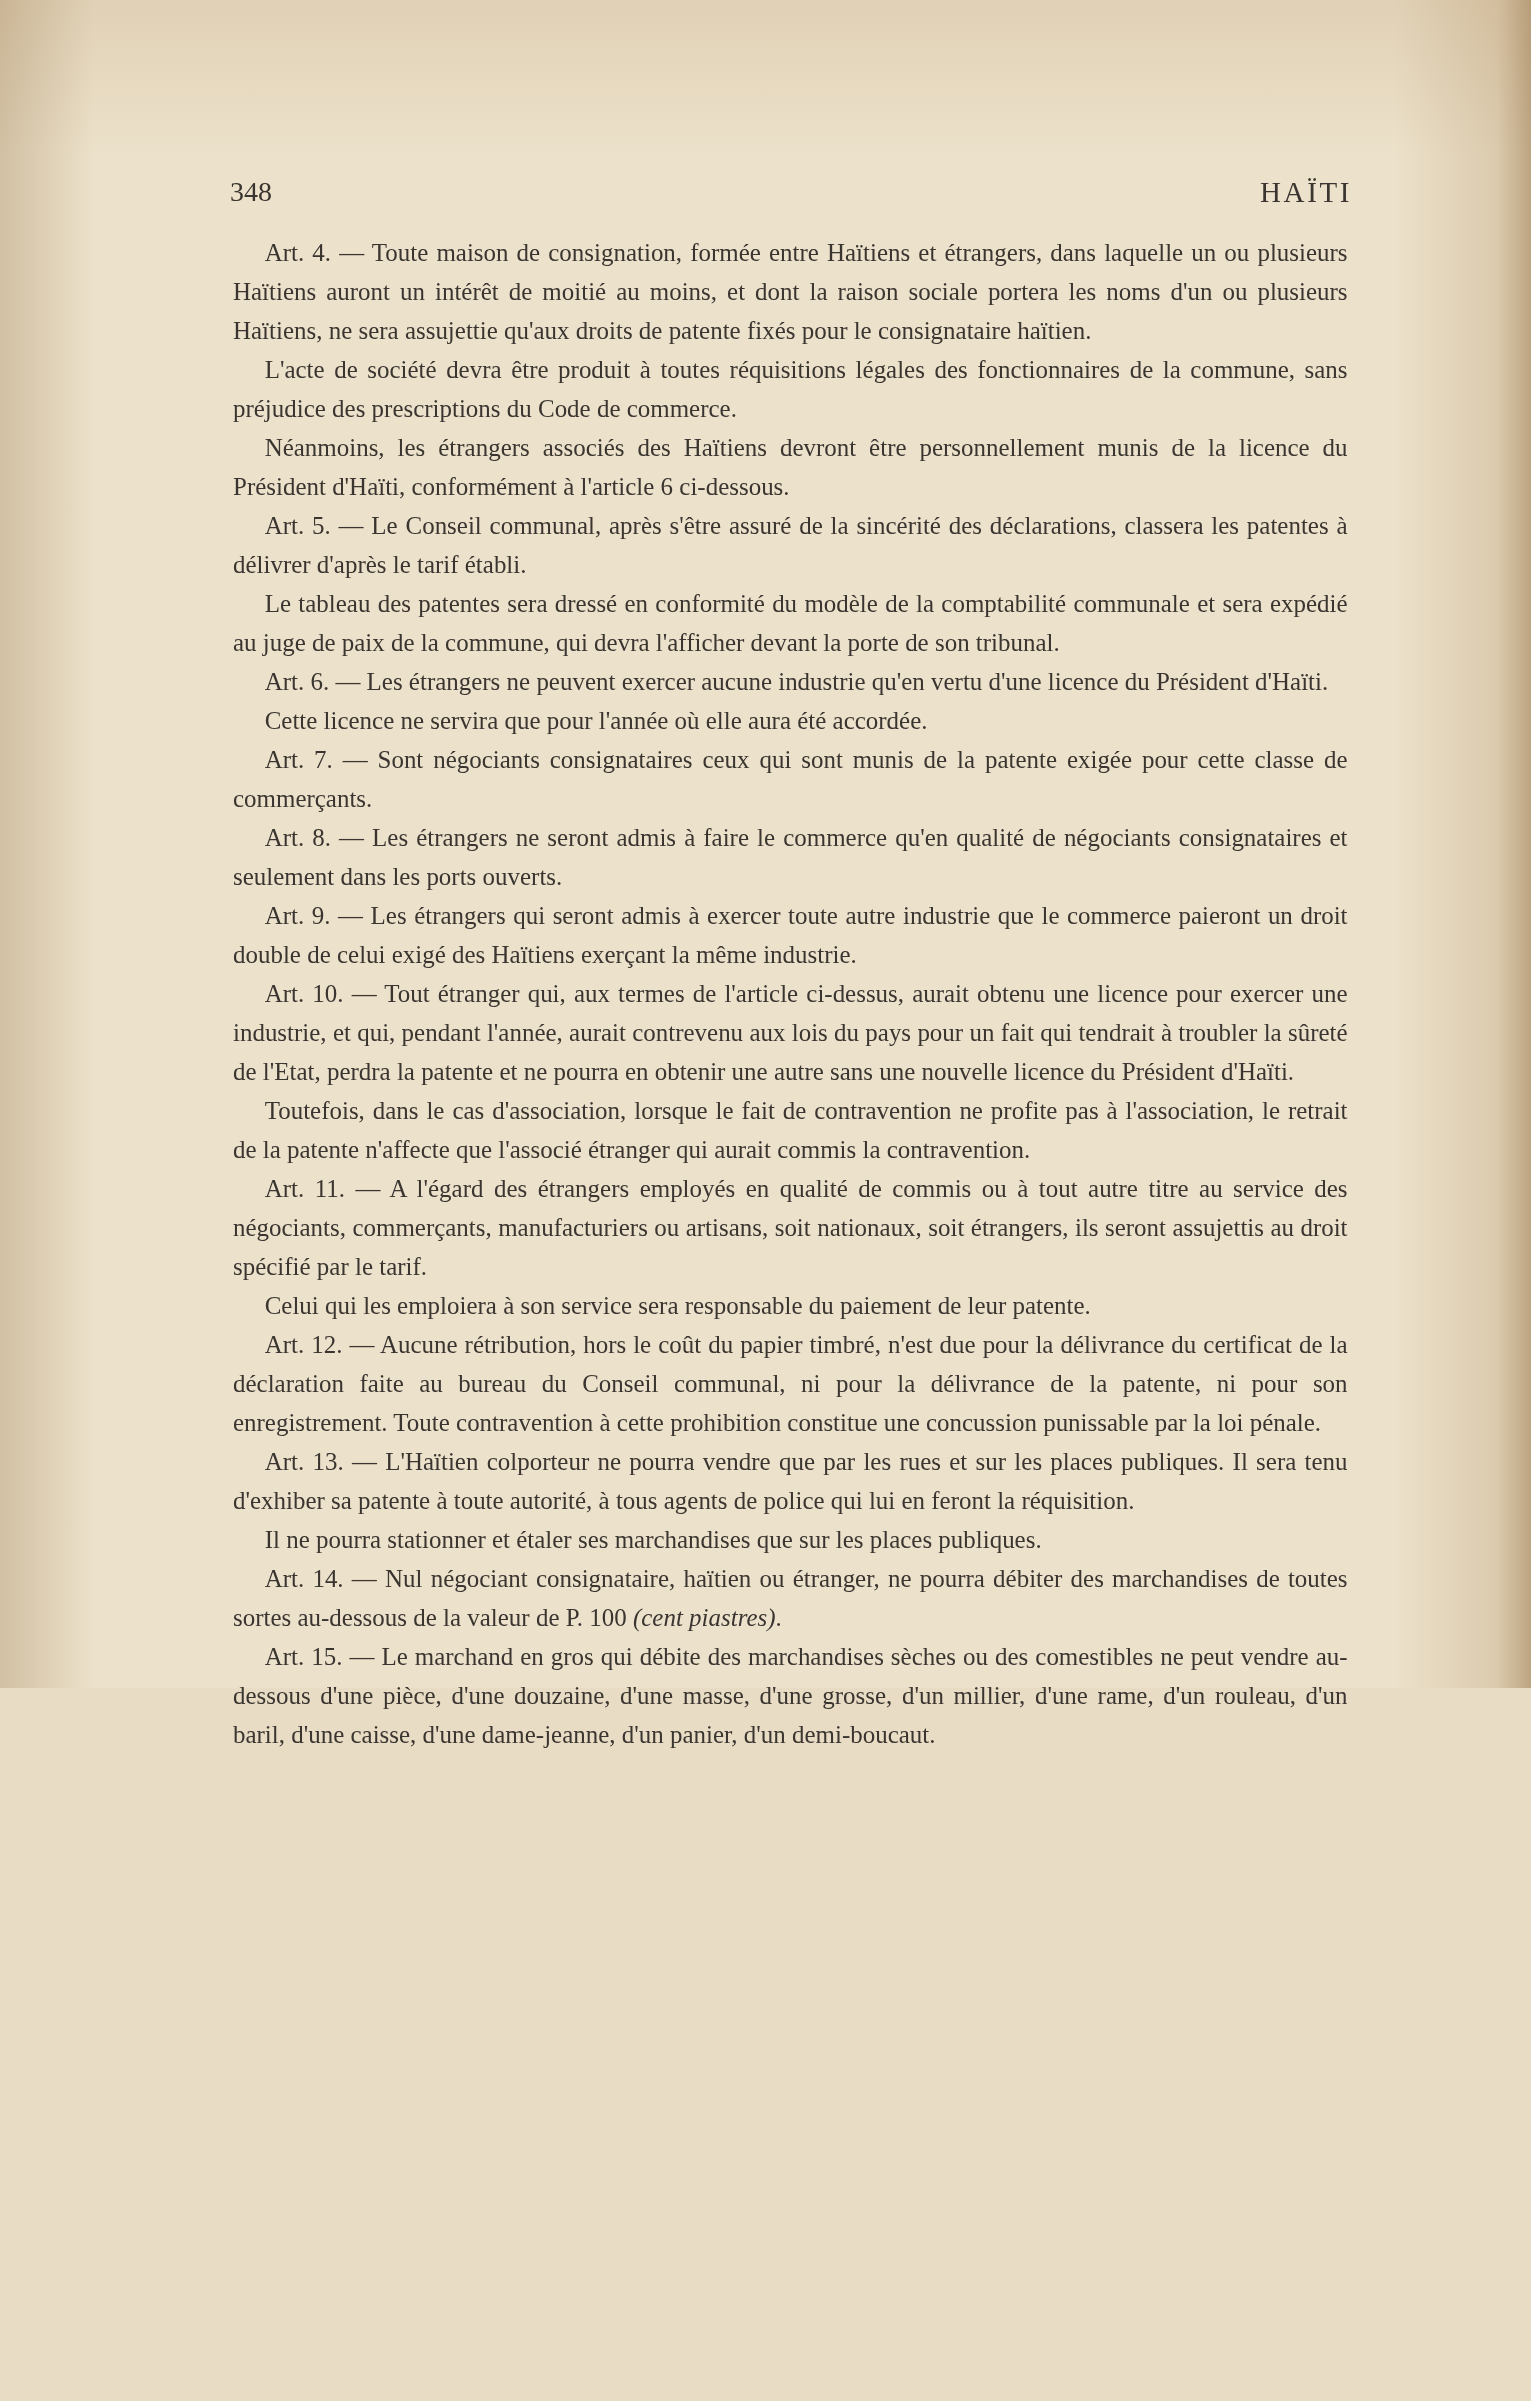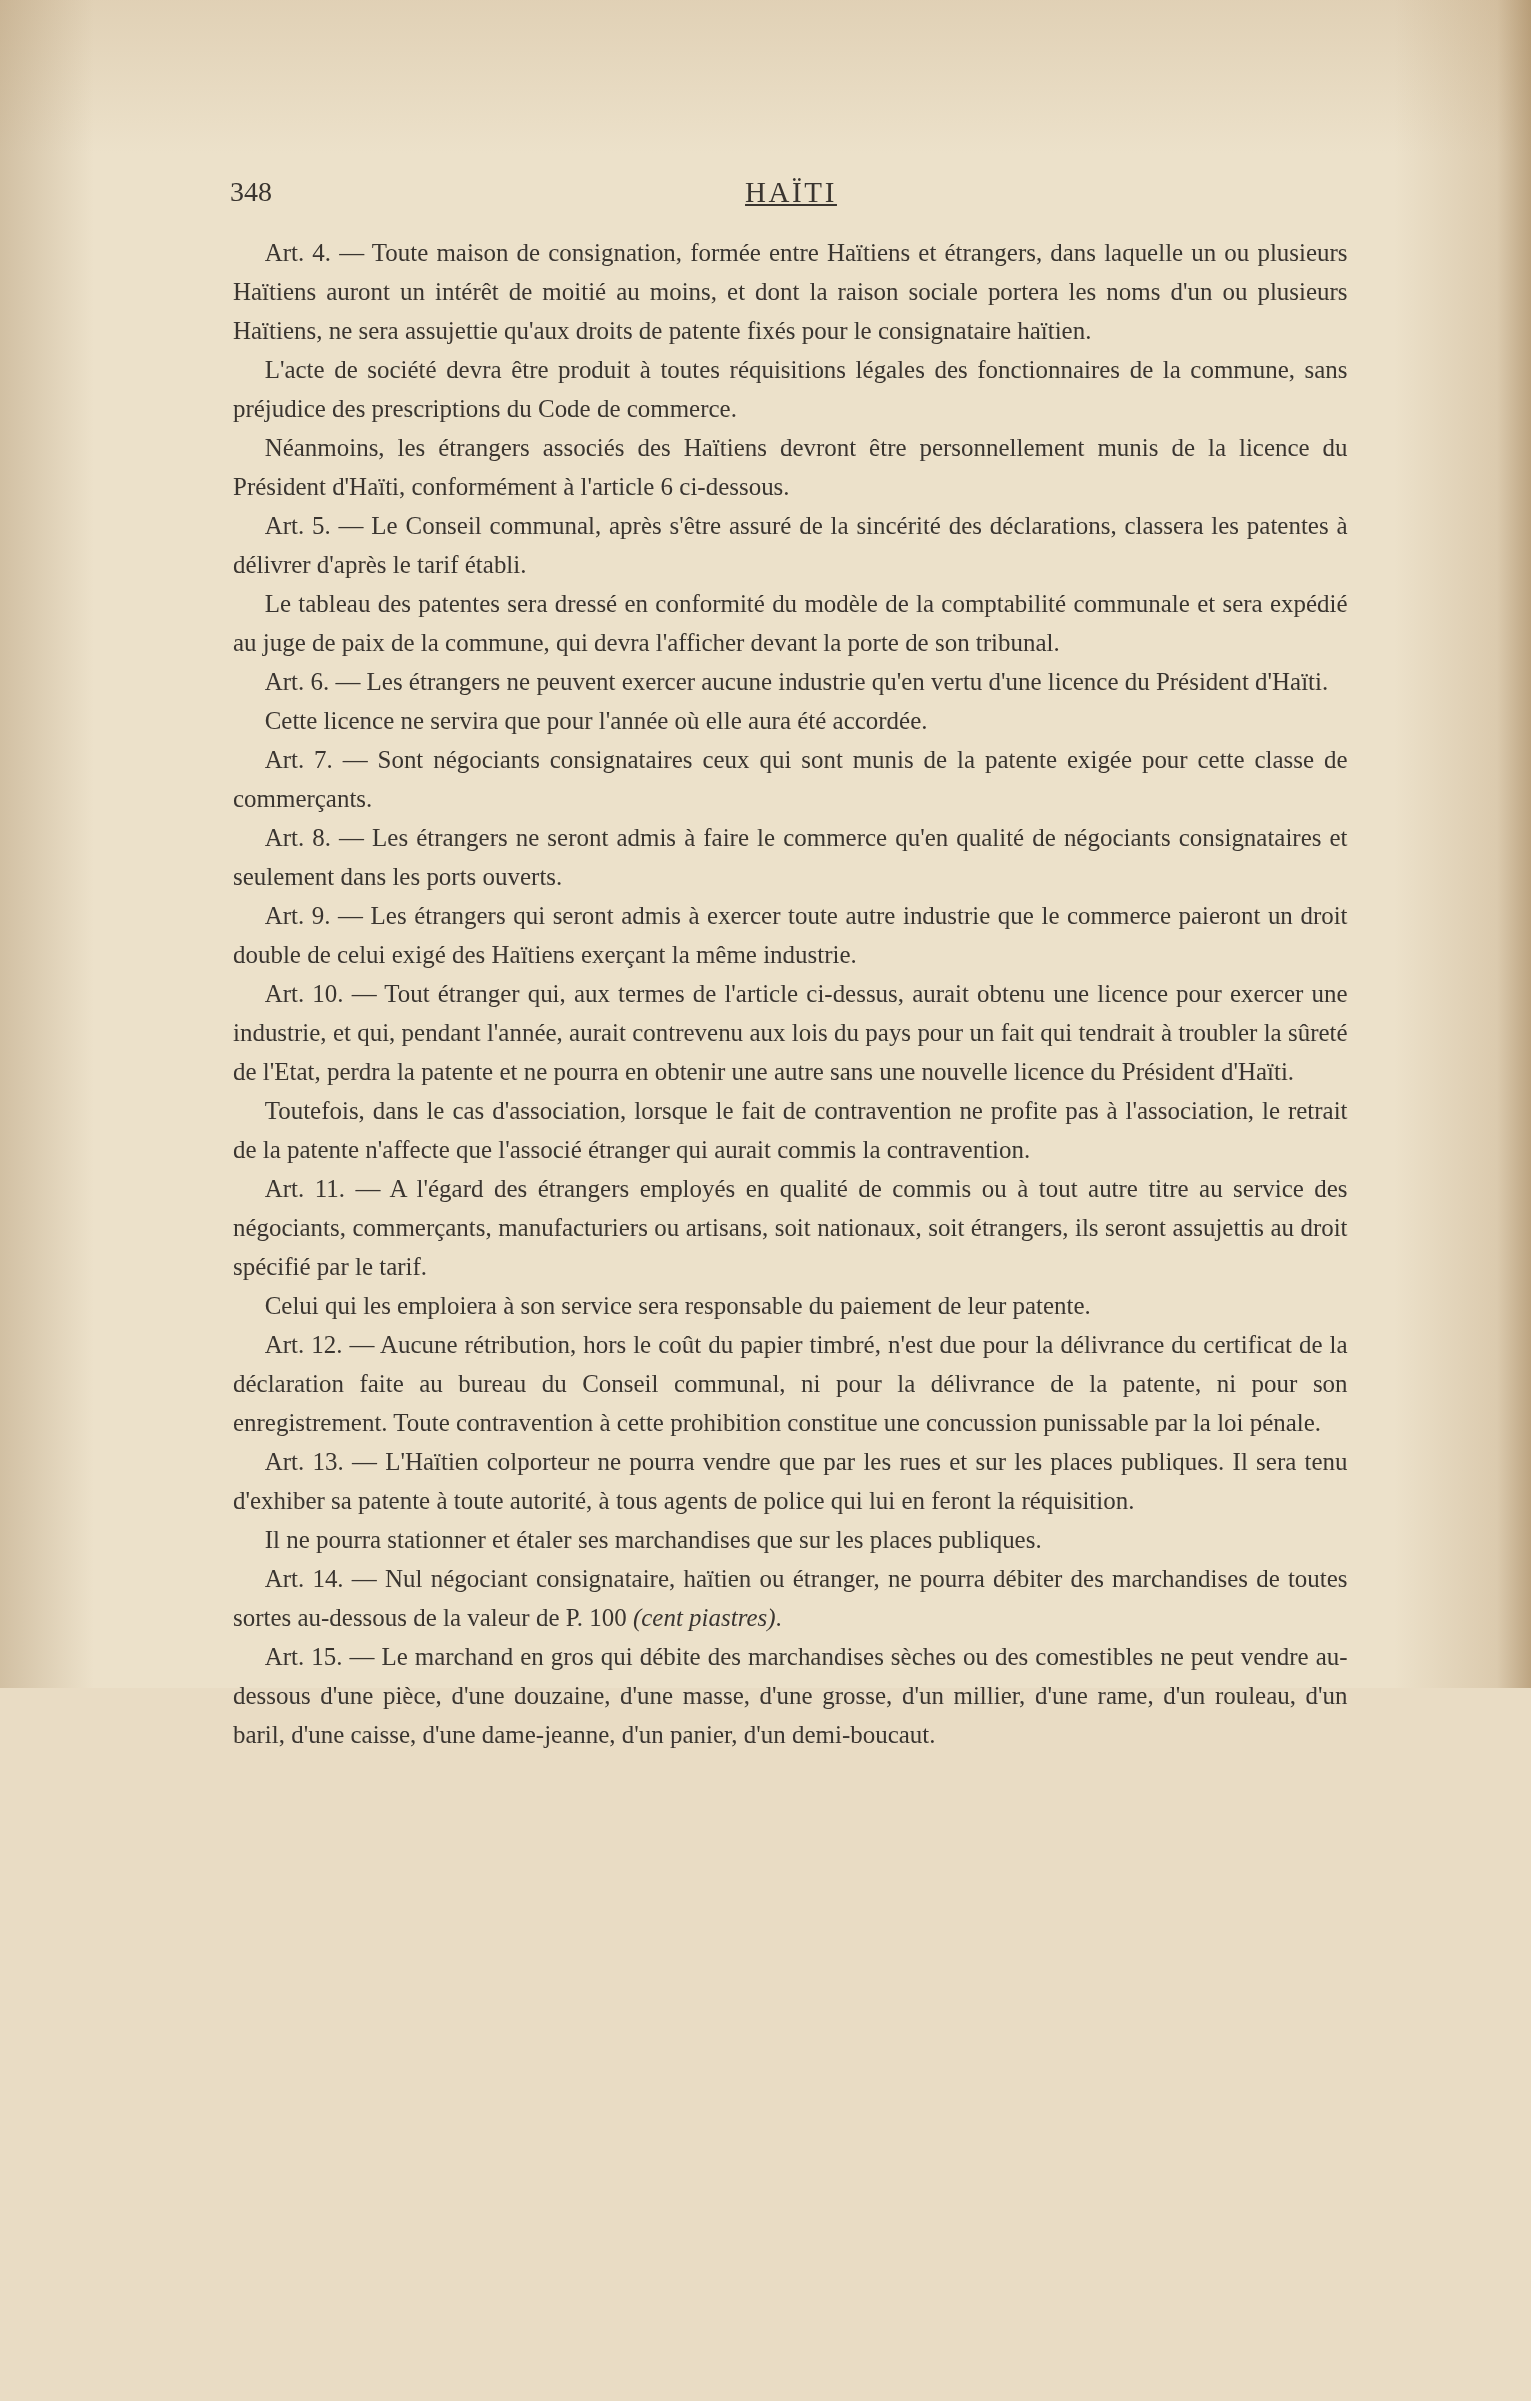--- a/index.html
+++ b/index.html
@@ -19,22 +19,22 @@
       color: #3a3530;
     }
     .running-head {
       position: absolute; top: 176px; left: 230px; width: 1122px; height: 43px;
     }
     .page-number {
       position: absolute; left: 0; top: 0;
       font-size: 28px; letter-spacing: 0px;
     }
     .running-title {
-      position: absolute; left: 0; right: 0; top: 0; text-align: center;
-      font-size: 29px; letter-spacing: 2.6px; text-decoration: underline;
+      position: absolute; left: 0; right: 0; top: 0; text-align: right;
+      font-size: 29px; letter-spacing: 2.6px;
     }
     .body-text {
       position: absolute; top: 233px; left: 233px; width: 1115px;
       font-size: 26px; line-height: 39px;
       text-align: justify;
       transform: scaleX(0.96); transform-origin: left top;
       width: 1161px;
     }
     .para { margin: 0; text-indent: 33px; }
     em { font-style: italic; }

